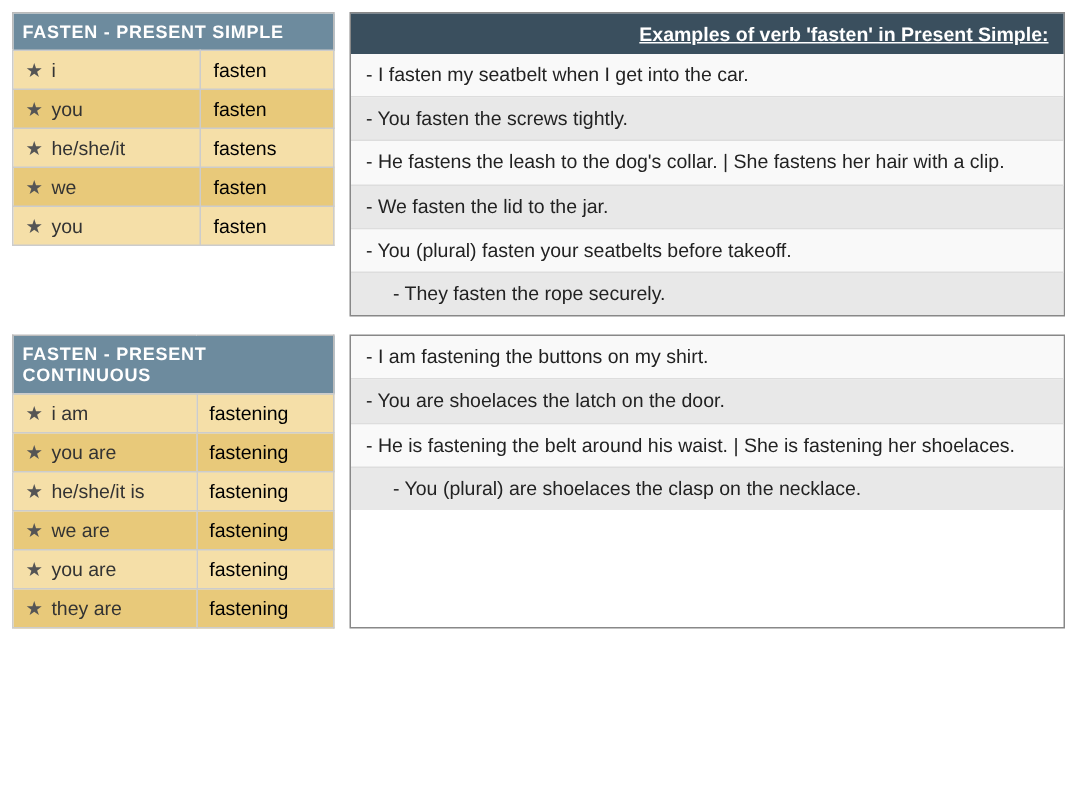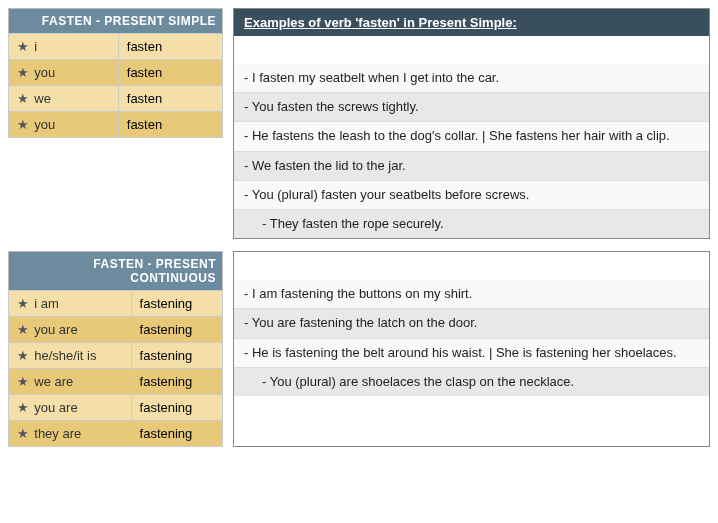--- a/index.html
+++ b/index.html
@@ -20,21 +20,21 @@
     .conjugation-table {
       border-collapse: collapse;
       width: 100%;
       border: 1px solid #bbb;
     }
     .conjugation-table thead tr th {
       background-color: #6d8b9e;
       color: #fff;
       font-weight: bold;
       font-size: 12px;
-      text-align: right;
+      text-align: left;
       padding: 5px 6px;
       letter-spacing: 0.5px;
     }
     .conjugation-table tbody tr:nth-child(odd) td {
       background-color: #f5dfa8;
     }
     .conjugation-table tbody tr:nth-child(even) td {
       background-color: #e8c97a;
     }
     .conjugation-table tbody td {
@@ -53,27 +53,27 @@
     
     .examples-panel {
       border: 1px solid #888;
     }
     .examples-header {
       background-color: #3a4f5e;
       color: #fff;
       padding: 6px 10px;
       font-size: 13px;
       font-weight: bold;
+      text-align: right;
     }
     .examples-header u {
       text-decoration: underline;
     }
     .examples-body {
       padding: 0;
-      margin-top: 28px;
     }
     .example-row {
       padding: 5px 10px;
       border-bottom: 1px solid #ddd;
       font-size: 13px;
       line-height: 1.4;
       color: #222;
     }
     .example-row:nth-child(odd) {
       background-color: #f9f9f9;
@@ -101,41 +101,45 @@
       <tbody id="present-simple-body">
       <tr>
       <td><span class="star">★</span> i</td>
       <td>fasten</td>
     </tr>
           <tr>
       <td><span class="star">★</span> you</td>
       <td>fasten</td>
     </tr>
           <tr>
+      <td><span class="star">★</span> he/she/it</td>
+      <td>fastens</td>
+    </tr>
+          <tr>
       <td><span class="star">★</span> we</td>
       <td>fasten</td>
     </tr>
           <tr>
       <td><span class="star">★</span> you</td>
       <td>fasten</td>
     </tr>
         </tbody>
     </table>
   </div>
 
   <div class="examples-panel">
     <div class="examples-header">
       <u>Examples of verb 'fasten' in Present Simple:</u>
     </div>
     <div class="examples-body" id="present-simple-examples">
     <div class="example-row">- I fasten my seatbelt when I get into the car.</div>
         <div class="example-row">- You fasten the screws tightly.</div>
         <div class="example-row">- He fastens the leash to the dog's collar. | She fastens her hair with a clip.</div>
         <div class="example-row">- We fasten the lid to the jar.</div>
-        <div class="example-row">- You (plural) fasten your seatbelts before screws.</div>
+        <div class="example-row">- You (plural) fasten your seatbelts before takeoff.</div>
         <div class="example-row">- They fasten the rope securely.</div>
       </div>
   </div>
 
   <div>
     <table class="conjugation-table">
       <thead>
         <tr>
           <th colspan="2">FASTEN - PRESENT CONTINUOUS</th>
         </tr>
@@ -165,19 +169,19 @@
       <td><span class="star">★</span> they are</td>
       <td>fastening</td>
     </tr>
         </tbody>
     </table>
   </div>
 
   <div class="examples-panel">
     <div class="examples-body" id="present-continuous-examples">
     <div class="example-row">- I am fastening the buttons on my shirt.</div>
-        <div class="example-row">- You are fastening the latch on the door.</div>
+        <div class="example-row">- You are shoelaces the latch on the door.</div>
         <div class="example-row">- He is fastening the belt around his waist. | She is fastening her shoelaces.</div>
         <div class="example-row">- You (plural) are shoelaces the clasp on the necklace.</div>
       </div>
   </div>
 
 </div>
 
 </body></html>

